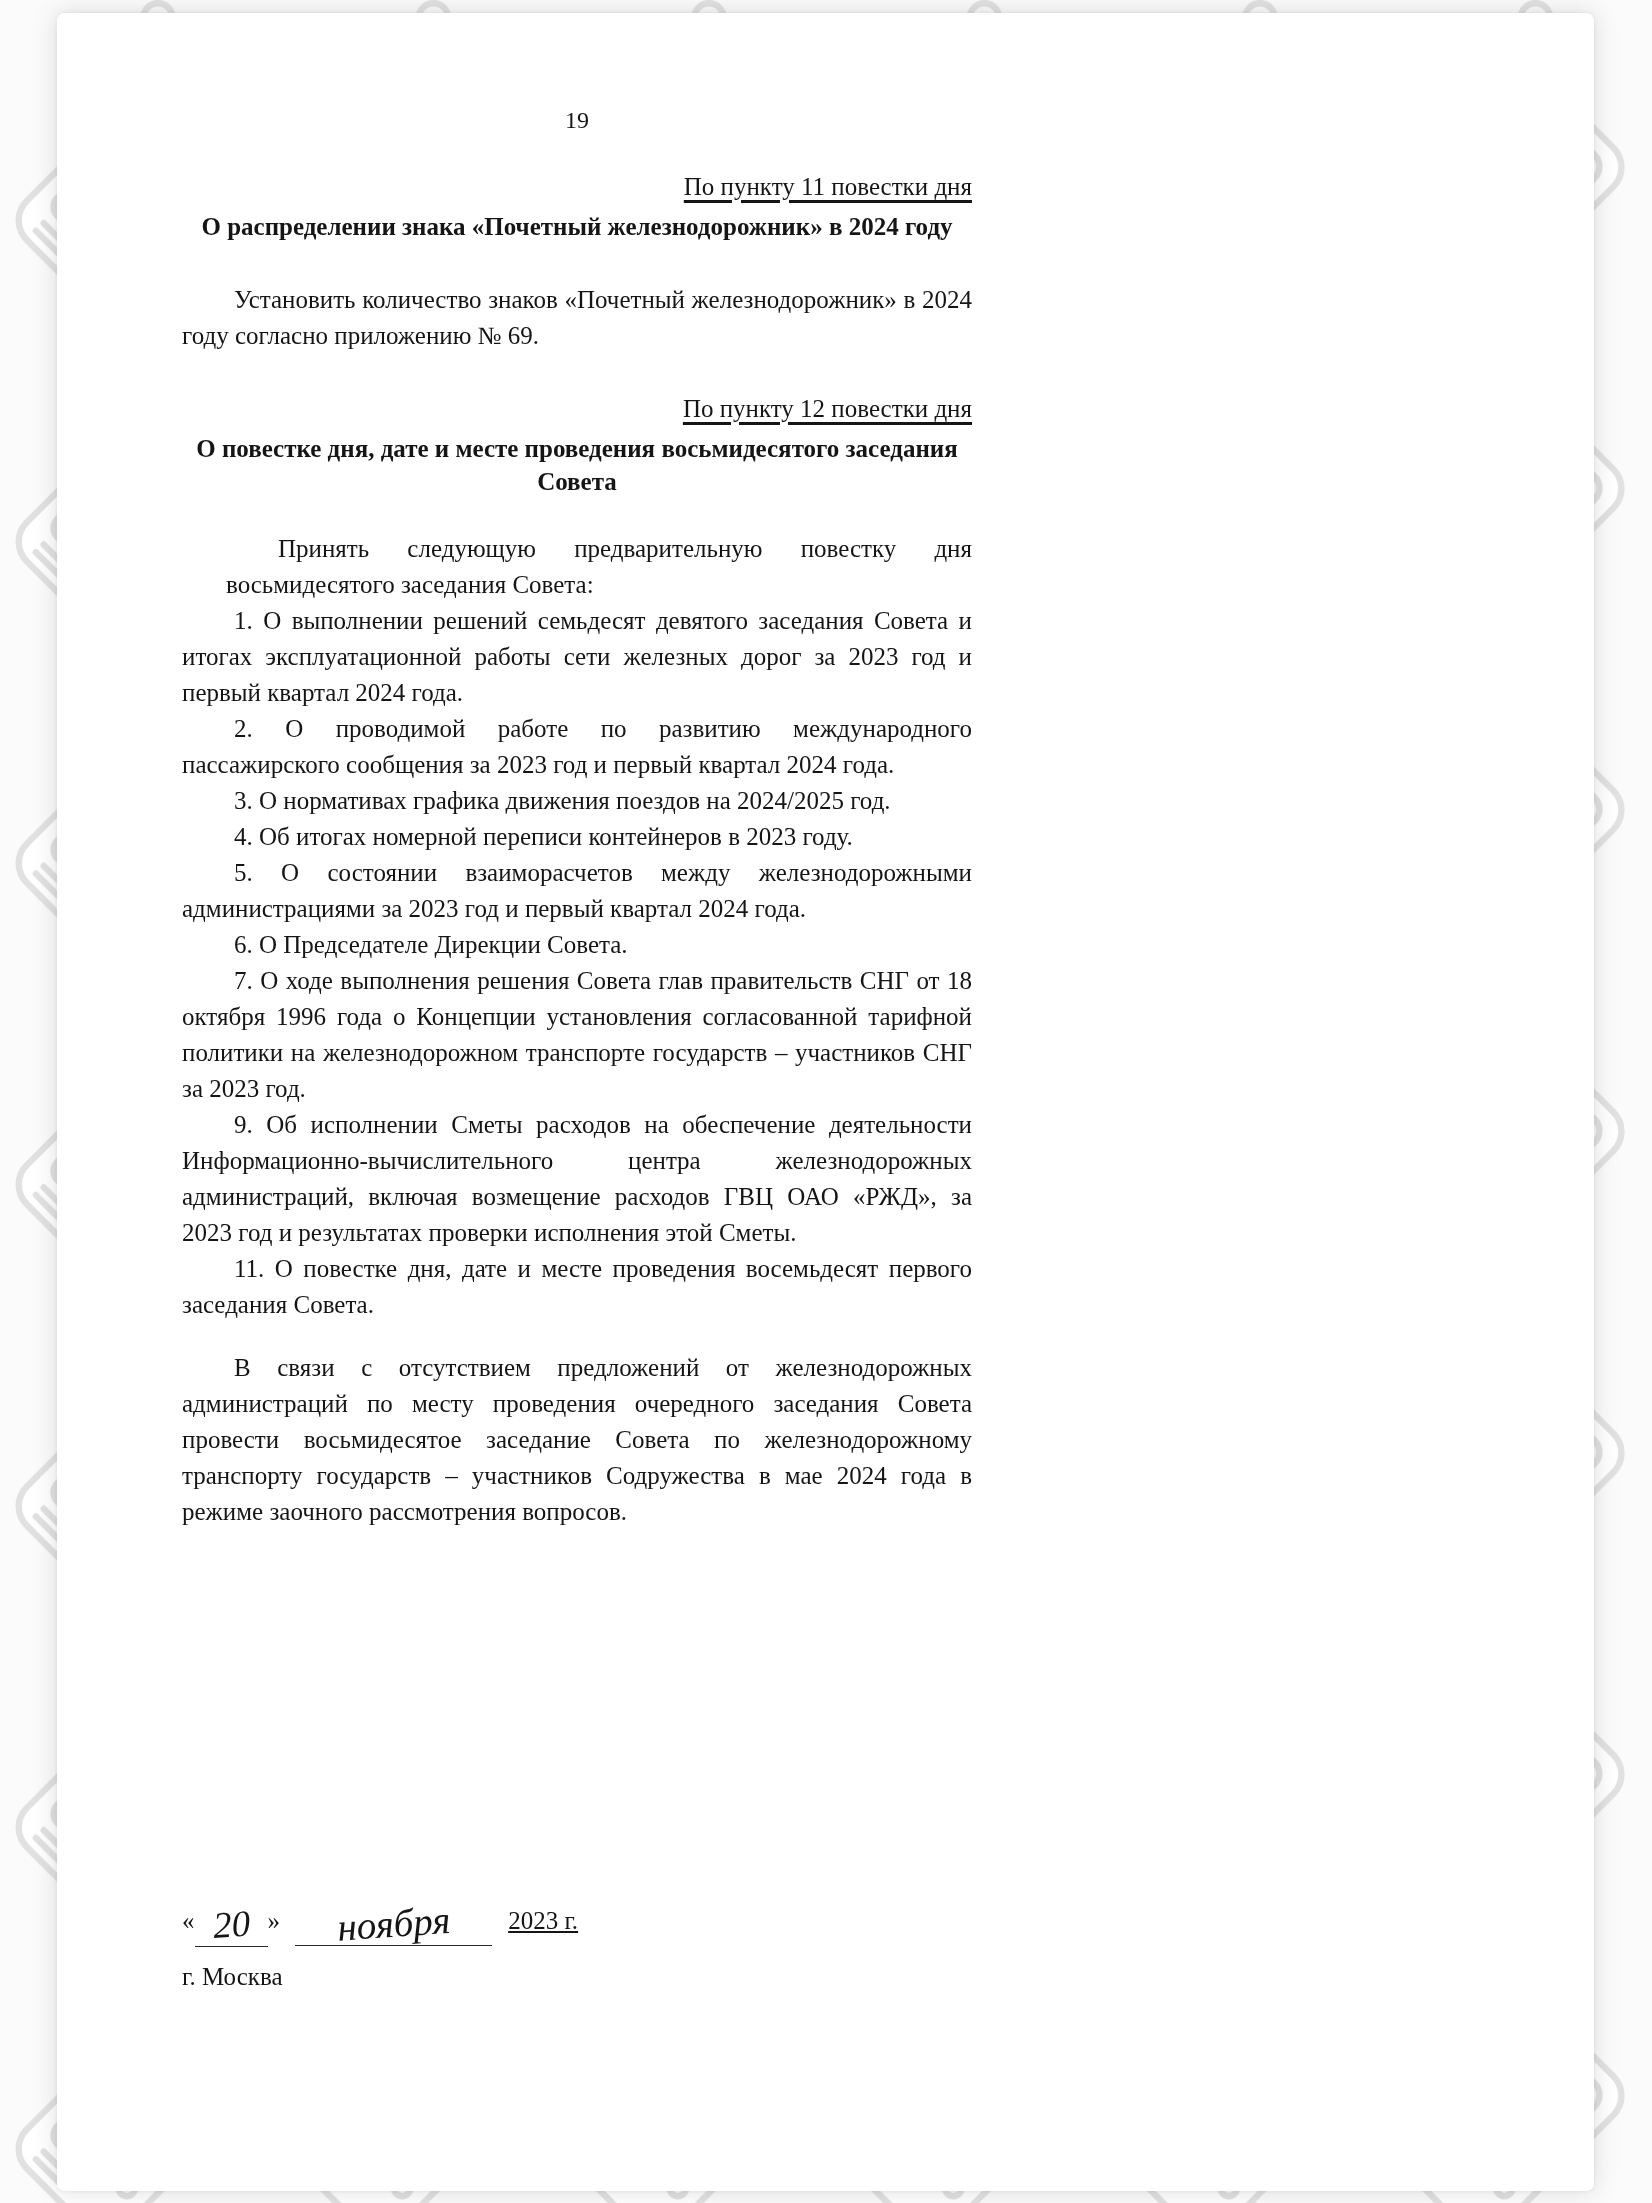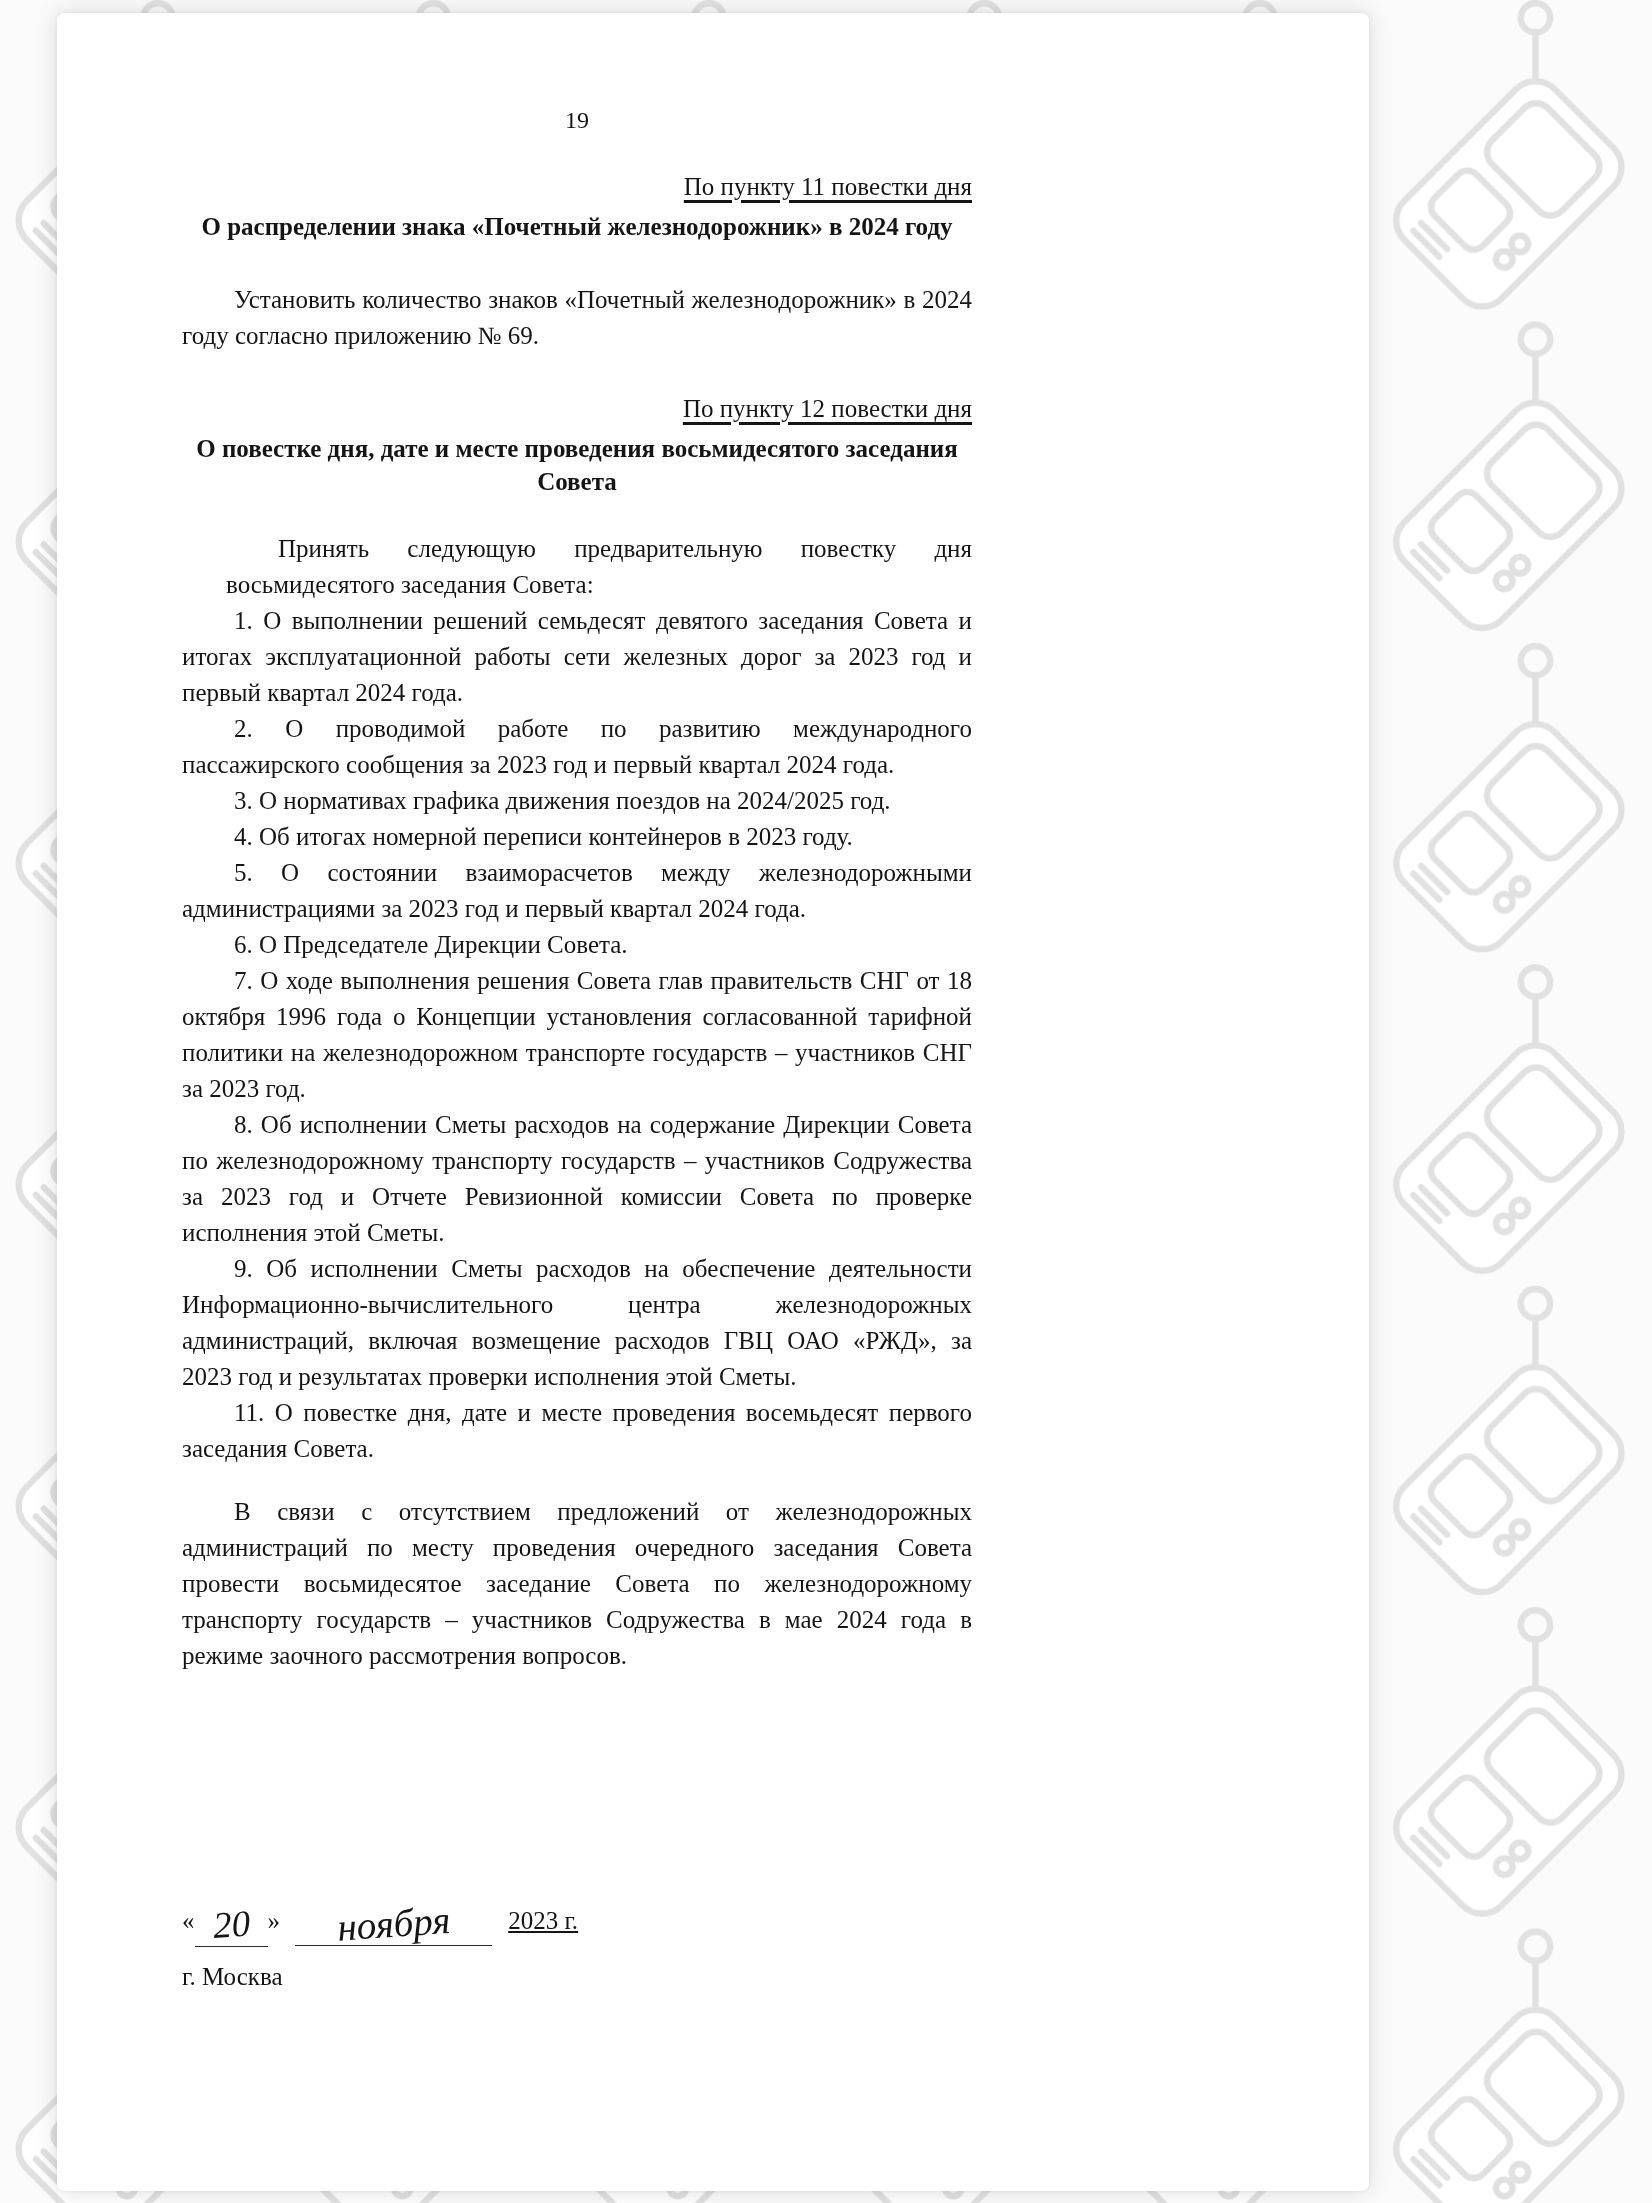--- a/index.html
+++ b/index.html
@@ -7,21 +7,21 @@
     width: 1653px; height: 2204px;
     overflow: hidden;
     background: #fbfbfb;
   }
   .bg-svg {
     position: absolute; left: 0; top: 0;
     width: 1653px; height: 2204px;
   }
   .sheet {
     position: absolute; left: 57px; top: 13px;
-    width: 1312px; height: 2178px;
+    width: 1537px; height: 2178px;
     background: #ffffff;
     border-radius: 7.3px;
     box-shadow: 0 0 24px rgba(70,70,70,0.18), 0 0 4.6px rgba(0,0,0,0.07);
   }
   .content {
     position: absolute; left: 125px; top: 0;
     width: 790px;
     font-family: "Liberation Serif", "DejaVu Serif", serif;
     font-size: 25px; line-height: 36px;
     color: #151515;
@@ -121,21 +121,20 @@
 
     <p class="par body-start">Принять следующую предварительную повестку дня восьмидесятого заседания Совета:</p>
 
     <p class="par">1. О выполнении решений семьдесят девятого заседания Совета и итогах эксплуатационной работы сети железных дорог за 2023 год и первый квартал 2024 года.</p>
     <p class="par">2. О проводимой работе по развитию международного пассажирского сообщения за 2023 год и первый квартал 2024 года.</p>
     <p class="par">3. О нормативах графика движения поездов на 2024/2025 год.</p>
     <p class="par">4. Об итогах номерной переписи контейнеров в 2023 году.</p>
     <p class="par">5. О состоянии взаиморасчетов между железнодорожными администрациями за 2023 год и первый квартал 2024 года.</p>
     <p class="par">6. О Председателе Дирекции Совета.</p>
     <p class="par">7. О ходе выполнения решения Совета глав правительств СНГ от 18 октября 1996 года о Концепции установления согласованной тарифной политики на железнодорожном транспорте государств – участников СНГ за 2023 год.</p>
-    <p class="par">8. Об исполнении Сметы расходов на содержание Дирекции Совета по железнодорожному транспорту государств – участников Содружества за 2023 год и Отчете Ревизионной комиссии Совета по проверке исполнения этой Сметы.</p>
     <p class="par">9. Об исполнении Сметы расходов на обеспечение деятельности Информационно-вычислительного центра железнодорожных администраций, включая возмещение расходов ГВЦ ОАО «РЖД», за 2023 год и результатах проверки исполнения этой Сметы.</p>
     <p class="par">11. О повестке дня, дате и месте проведения восемьдесят первого заседания Совета.</p>
 
     <p class="par closing">В связи с отсутствием предложений от железнодорожных администраций по месту проведения очередного заседания Совета провести восьмидесятое заседание Совета по железнодорожному транспорту государств – участников Содружества в мае 2024 года в режиме заочного рассмотрения вопросов.</p>
   </div>
 
   <div class="footer">
     <div class="date-line">
       <span class="q">«</span><span class="blank blank-day"><span class="hand">20</span></span><span class="q">»</span><span class="blank blank-month"><span class="hand hand-month">ноября</span></span><span class="year">2023 г.</span>
     </div>

